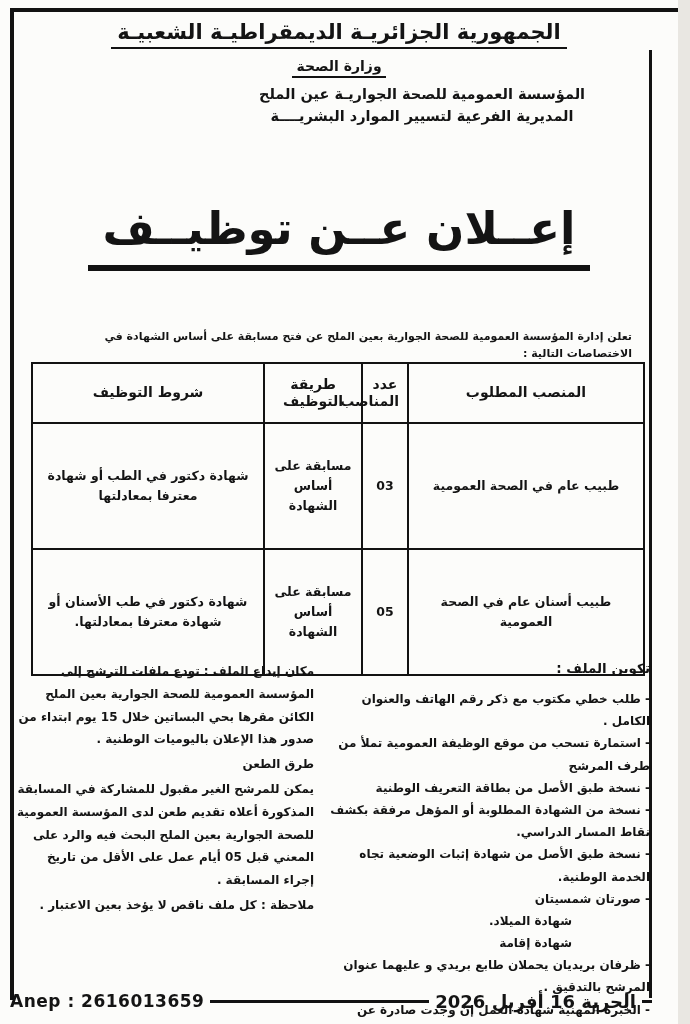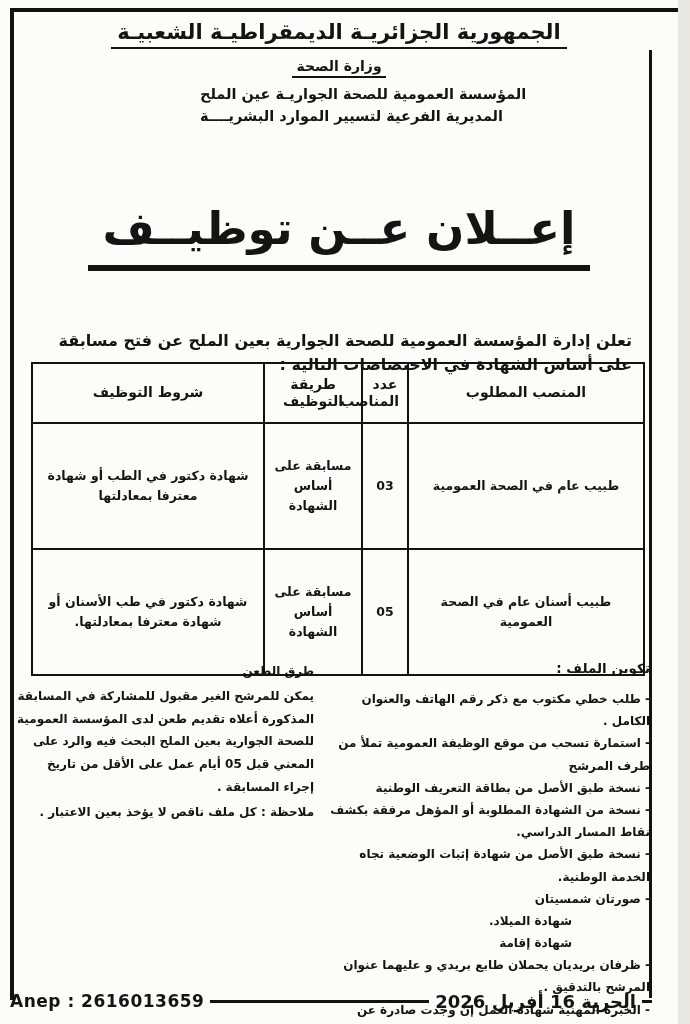--- a/index.html
+++ b/index.html
@@ -24,33 +24,33 @@
     border-bottom:2.5px solid #121212;padding:0 6px 3px;
     letter-spacing:.5px;
   }
   .hdr-ministry{position:absolute;top:56px;left:0;right:0;text-align:center;}
   .hdr-ministry span{
     display:inline-block;font-size:14px;font-weight:bold;
     border-bottom:2px solid #121212;padding:0 4px 2px;
   }
   .hdr-org{
     position:absolute;top:84px;right:34px;left:200px;
-    text-align:left;font-size:14.5px;font-weight:bold;line-height:1.5;
+    text-align:center;font-size:14.5px;font-weight:bold;line-height:1.5;
   }
 
   .title-wrap{position:absolute;top:202px;left:0;right:0;text-align:center;}
   .title-wrap span{
     display:inline-block;font-size:45px;font-weight:bold;
     border-bottom:6px solid #121212;padding:0 14px 10px;
     letter-spacing:1px;
   }
 
   .intro{
     position:absolute;top:329px;right:46px;left:40px;
-    font-size:16px;font-weight:bold;text-align:right;line-height:1.5;
+    font-size:11px;font-weight:bold;text-align:right;line-height:1.5;
   }
 
   table.jobs{
     position:absolute;top:362px;right:33px;width:612px;
     border-collapse:collapse;table-layout:fixed;
     font-weight:bold;color:#141414;
   }
   table.jobs th, table.jobs td{
     border:2px solid #121212;text-align:center;vertical-align:middle;
     padding:4px 8px;
@@ -157,20 +157,21 @@
         <li>- نسخة طبق الأصل من شهادة إثبات الوضعية تجاه الخدمة الوطنية.</li>
         <li>- صورتان شمسيتان</li>
         <li class="indent">شهادة الميلاد.</li>
         <li class="indent">شهادة إقامة</li>
         <li>- ظرفان بريديان يحملان طابع بريدي و عليهما عنوان المرشح بالتدقيق .</li>
         <li>- الخبرة المهنية شهادة العمل إن وجدت صادرة عن الجهات القانونية المختصة تثبت الخبرة المهنية للمرشح التي لها علاقة بالمنصب المراد شغله ، مرفقة بشهادة الانتماء للضمان الاجتماعي بالنسبة لشهادات العمل بالقطاع الخاص .</li>
       </ul>
     </div>
 
     <div class="col-deposit">
+      <p>مكان إيداع الملف : تودع ملفات الترشح إلى المؤسسة العمومية للصحة الجوارية بعين الملح الكائن مقرها بحي البساتين خلال 15 يوم ابتداء من صدور هذا الإعلان باليوميات الوطنية .</p>
       <p class="appeal-title">طرق الطعن</p>
       <p>يمكن للمرشح الغير مقبول للمشاركة في المسابقة المذكورة أعلاه تقديم طعن لدى المؤسسة العمومية للصحة الجوارية بعين الملح البحث فيه والرد على المعني قبل 05 أيام عمل على الأقل من تاريخ إجراء المسابقة .</p>
       <p>ملاحظة : كل ملف ناقص لا يؤخذ بعين الاعتبار .</p>
     </div>
 
   </div>
 
   <div class="footer">
     <span class="anep">Anep : 2616013659</span>
     <span class="rule"></span>

